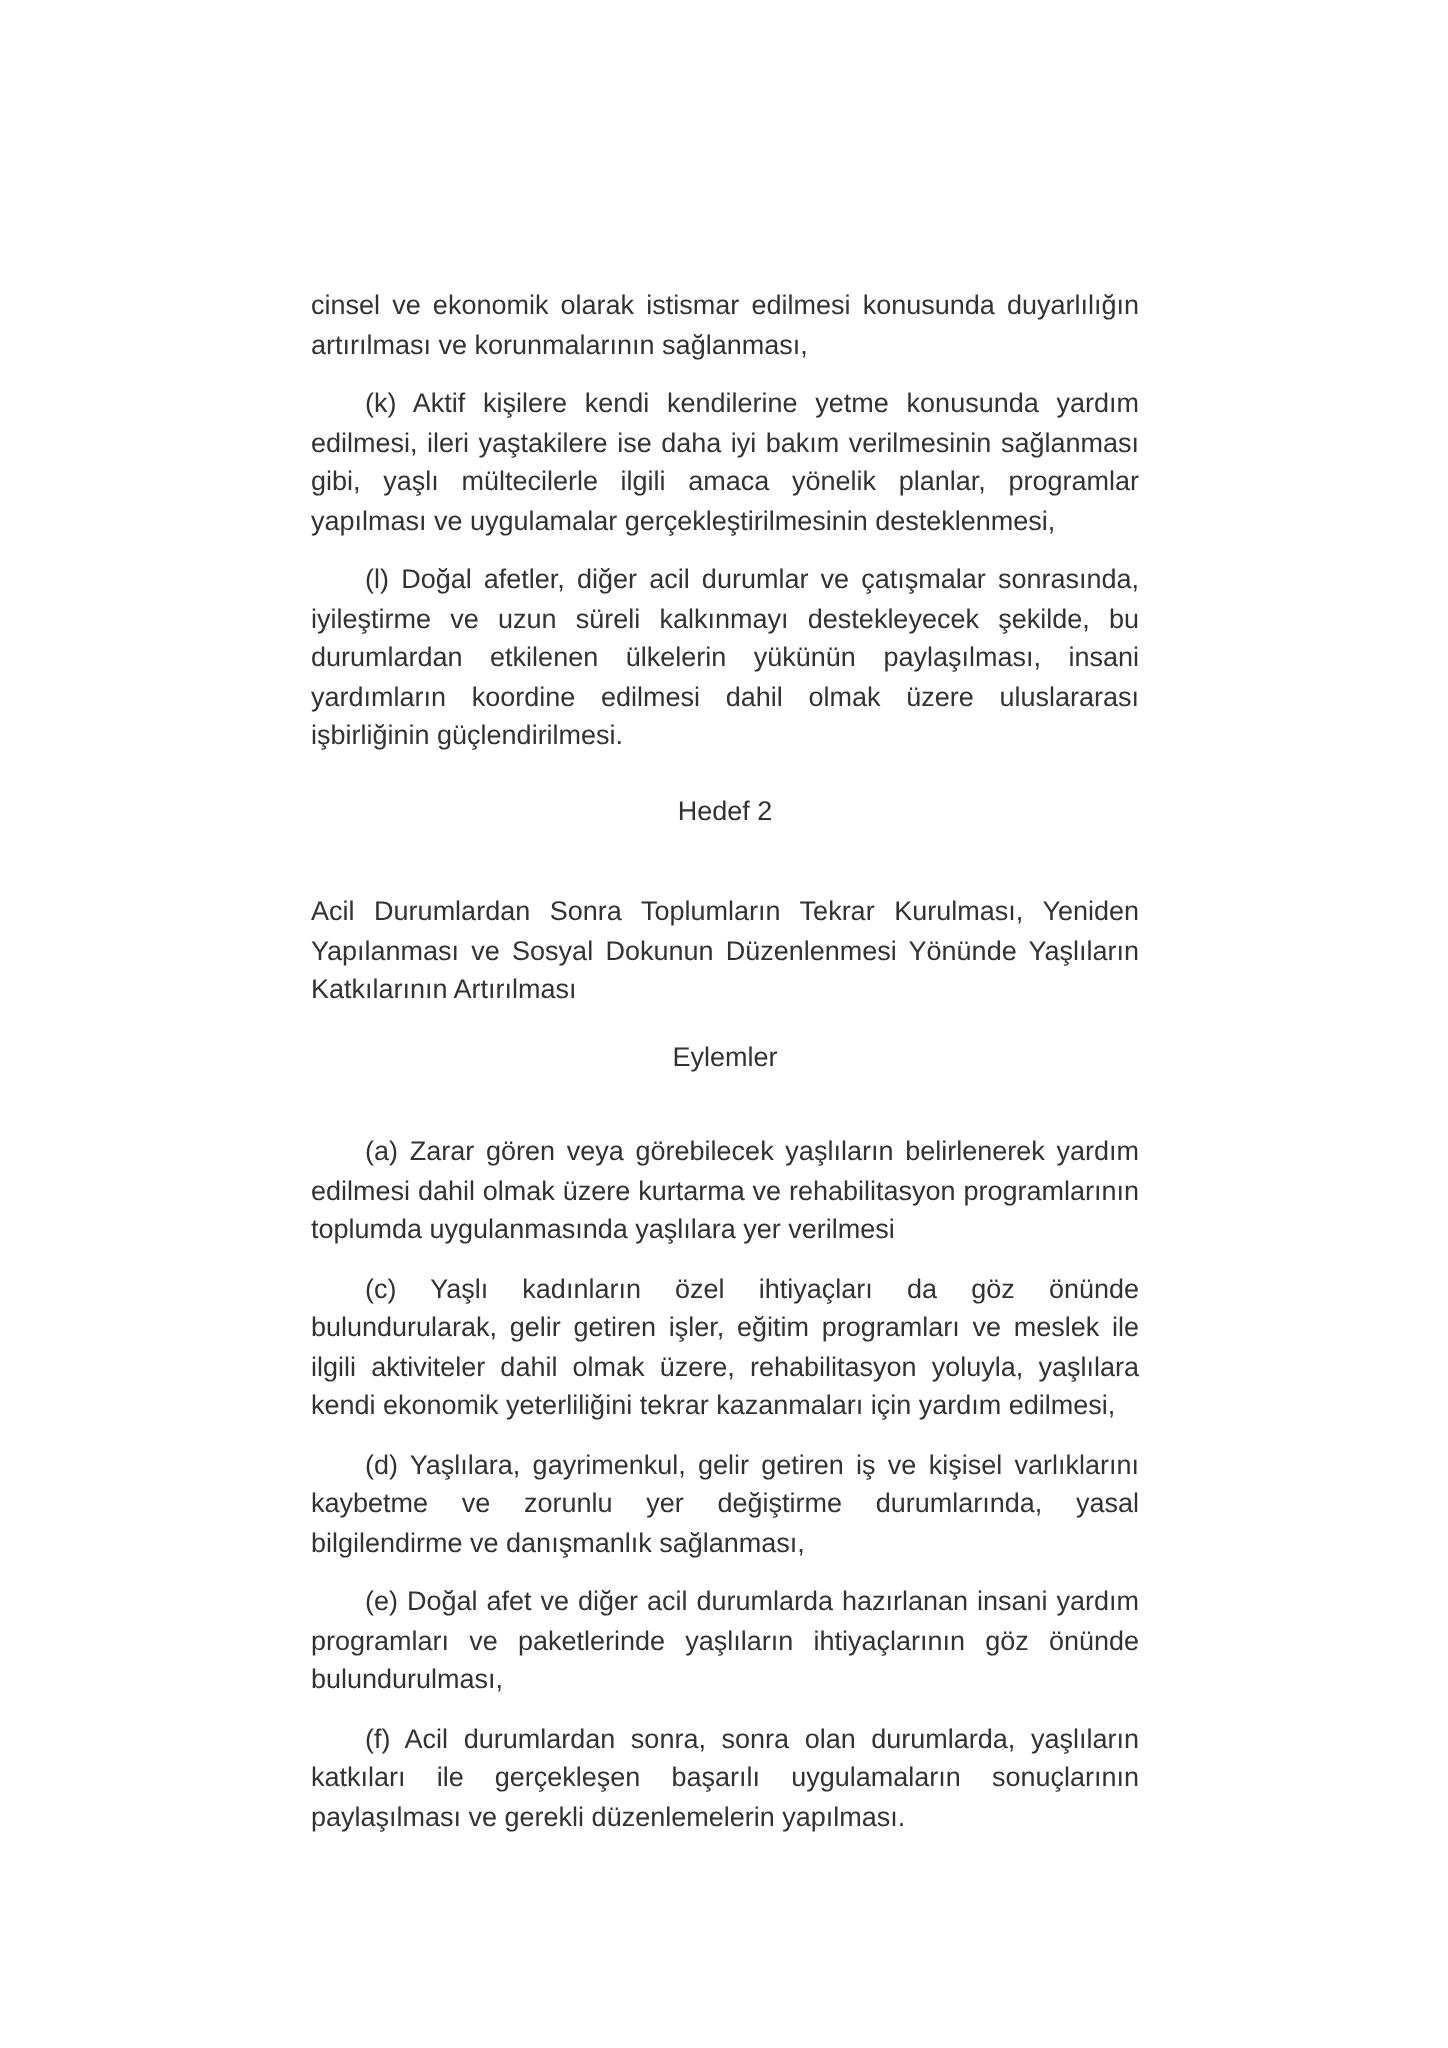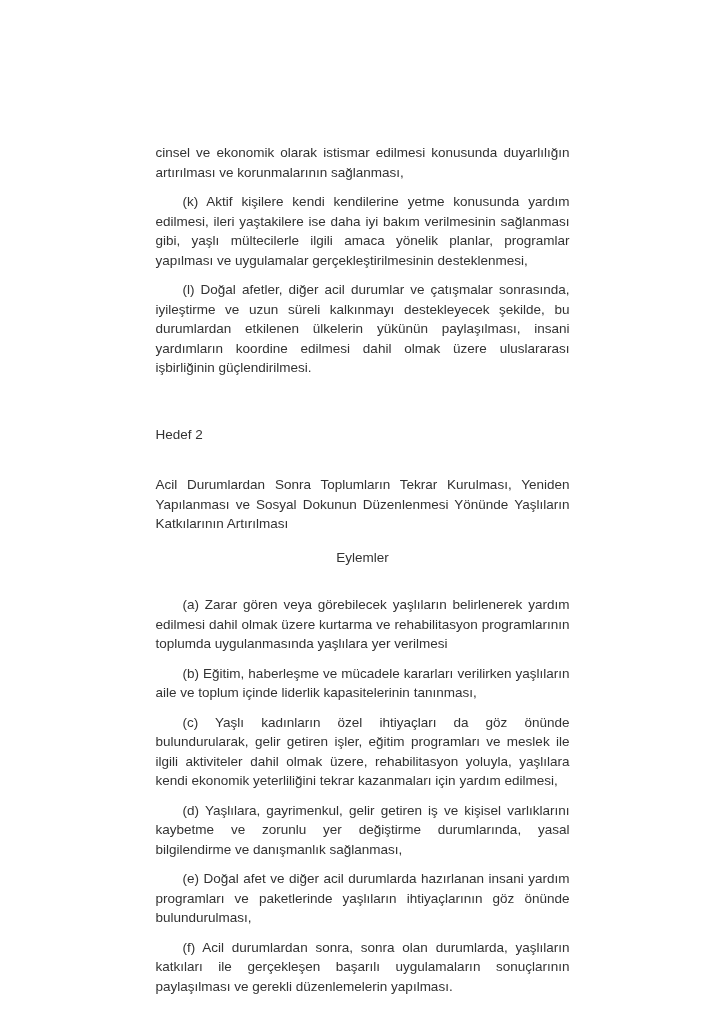--- a/index.html
+++ b/index.html
@@ -22,25 +22,25 @@
     overflow: hidden;
   }
   .para {
     margin: 0 0 10px 0;
     text-align: justify;
   }
   .indent {
     text-indent: 27px;
   }
   .last-of-section {
-    margin-bottom: 47px;
+    margin-bottom: 18px;
   }
   .goal-label {
     margin: 0 0 31px 0;
-    text-align: left;
+    text-align: center;
   }
   .goal-title {
     margin: 0 0 14px 0;
     text-align: justify;
   }
   .actions-heading {
     margin: 0 0 28px 0;
     text-align: center;
   }
 </style>
@@ -56,21 +56,20 @@
   <p class="para indent last-of-section">(l)  Doğal afetler, diğer acil durumlar ve çatışmalar sonrasında, iyileştirme ve uzun süreli kalkınmayı destekleyecek şekilde, bu durumlardan etkilenen ülkelerin yükünün paylaşılması, insani yardımların koordine edilmesi dahil olmak üzere uluslararası işbirliğinin güçlendirilmesi.</p>
 
   <p class="goal-label">Hedef 2</p>
 
   <p class="goal-title">Acil Durumlardan Sonra Toplumların Tekrar Kurulması, Yeniden Yapılanması ve Sosyal Dokunun Düzenlenmesi Yönünde Yaşlıların Katkılarının Artırılması</p>
 
   <p class="actions-heading">Eylemler</p>
 
   <p class="para indent">(a) Zarar gören veya görebilecek yaşlıların belirlenerek yardım edilmesi dahil olmak üzere kurtarma ve rehabilitasyon programlarının toplumda uygulanmasında yaşlılara yer verilmesi</p>
 
-  <p class="para indent">(b) Eğitim, haberleşme ve mücadele kararları verilirken yaşlıların aile ve toplum içinde liderlik kapasitelerinin tanınması,</p>
 
   <p class="para indent">(c) Yaşlı kadınların özel ihtiyaçları da göz önünde bulundurularak, gelir getiren işler, eğitim programları ve meslek ile ilgili aktiviteler dahil olmak üzere, rehabilitasyon yoluyla, yaşlılara kendi ekonomik yeterliliğini tekrar kazanmaları için yardım edilmesi,</p>
 
   <p class="para indent">(d) Yaşlılara, gayrimenkul, gelir getiren iş ve kişisel varlıklarını kaybetme ve zorunlu yer değiştirme durumlarında, yasal bilgilendirme ve danışmanlık sağlanması,</p>
 
   <p class="para indent">(e) Doğal afet ve diğer acil durumlarda hazırlanan insani yardım programları ve paketlerinde yaşlıların ihtiyaçlarının göz önünde bulundurulması,</p>
 
   <p class="para indent">(f) Acil durumlardan sonra, sonra olan durumlarda, yaşlıların katkıları ile gerçekleşen başarılı uygulamaların sonuçlarının paylaşılması ve gerekli düzenlemelerin yapılması.</p>
 
 </div>

